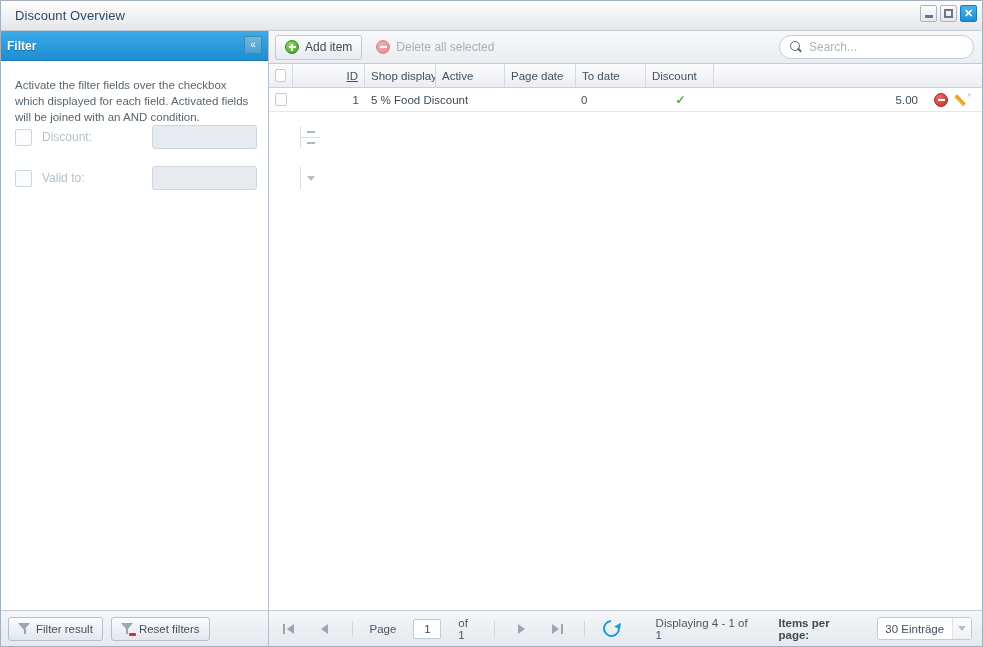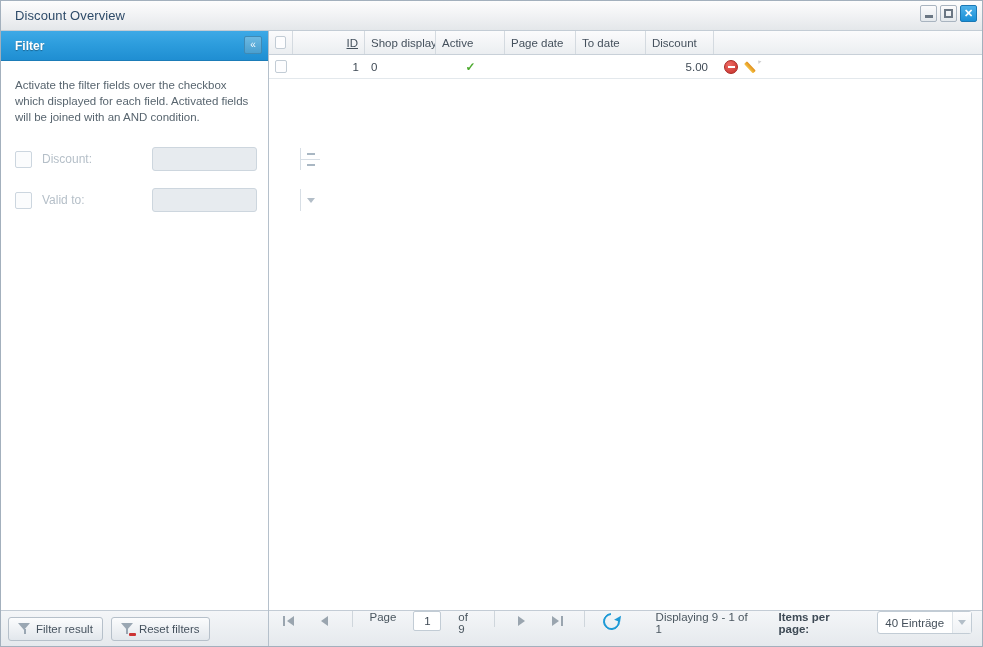--- a/index.html
+++ b/index.html
@@ -69,21 +69,21 @@
     display: flex; flex-direction: column;
     background: #ffffff;
     border-right: 1px solid #b5c0cb;
   }
   .filter-header {
     height: 30px; flex: 0 0 30px;
     background: linear-gradient(to bottom, #3ea9e6 0%, #2d9ddd 45%, #1f8ed2 100%);
     border-bottom: 1px solid #1b7cb8;
     display: flex; align-items: center;
     position: relative;
-    padding-left: 14px;
+    padding-left: 6px;
   }
   .filter-header-title {
     color: #ffffff; font-weight: bold; font-size: 12px;
     text-shadow: 0 1px 1px rgba(0,0,0,.35);
   }
   .collapse-btn {
     position: absolute; right: 6px; top: 5px;
     width: 18px; height: 18px;
     background: linear-gradient(to bottom, #6cb9e2, #4a9fcf);
     border: 1px solid #3f8ab5;
@@ -94,21 +94,20 @@
     line-height: 1;
   }
   .filter-body {
     flex: 1 1 auto; padding: 16px 14px 0 14px;
     min-height: 0;
   }
   .filter-desc {
     color: #58656f;
     font-size: 11.5px;
     line-height: 16px;
-    margin-bottom: 22px;
   }
   .filter-row {
     display: flex; align-items: center;
     margin-bottom: 17px;
   }
   .fchk {
     width: 17px; height: 17px;
     border: 1px solid #ccd6df;
     background: #fbfcfd;
     border-radius: 2px;
@@ -336,21 +335,21 @@
     border-right: 2px solid transparent;
     border-bottom: 3px solid #cfcfcf;
     transform: rotate(-43deg);
   }
 
   
   .grid-footer {
     height: 36px; flex: 0 0 36px;
     background: linear-gradient(to bottom, #f4f6f8, #e5e9ed);
     border-top: 1px solid #c3ccd5;
-    display: flex; align-items: flex-start;
+    display: flex; align-items: center;
     padding: 0 10px;
     gap: 17px;
     font-size: 11.5px; color: #4a565f;
   }
   .pg-btn {
     width: 20px; height: 20px;
     display: flex; align-items: center; justify-content: center;
     cursor: pointer;
   }
   .tri-l { width:0;height:0;border-top:5px solid transparent;border-bottom:5px solid transparent;border-right:7px solid #9aa5af; }
@@ -466,20 +465,34 @@
           <span class="funnel">
               <span class="minus"></span>
             </span>
           <span>Reset filters</span>
         </div>
       </div>
     </div>
 
     <div class="main">
 
+      <div class="toolbar">
+        <div class="tb-btn">
+          <span class="ic-plus"></span>
+          <span>Add item</span>
+        </div>
+        <div class="tb-btn disabled">
+          <span class="ic-minus"></span>
+          <span>Delete all selected</span>
+        </div>
+        <div class="search-box">
+          <span class="si"></span>
+          <input type="text" placeholder="Search..." style="">
+        </div>
+      </div>
 
       <div class="grid">
         <div class="grid-head">
           <div class="hc ctr" style="width:24px;flex:0 0 24px;justify-content:center;">
             <span class="cbox"></span>
           </div>
           <div class="hc num" style="width:72px;flex:0 0 72px;">ID</div>
           <div class="hc" style="width:71px;flex:0 0 71px;">Shop displayed</div>
           <div class="hc" style="width:69px;flex:0 0 69px;">Active</div>
           <div class="hc" style="width:71px;flex:0 0 71px;">Page date</div>
@@ -487,20 +500,21 @@
           <div class="hc" style="width:68px;flex:0 0 68px;">Discount</div>
           <div class="hc" style="flex:1 1 auto;border-right:none;"></div>
         </div>
 
         <div class="grid-rows">
           <div class="grow">
             <div class="cc ctr" style="width:24px;flex:0 0 24px;">
               <span class="cbox"></span>
             </div>
             <div class="cc num" style="width:72px;flex:0 0 72px;">1</div>
+            <div class="cc" style="width:210px;flex:0 0 210px;">5 % Food Discount</div>
             <div class="cc" style="width:71px;flex:0 0 71px;">0</div>
             <div class="cc ctr" style="width:69px;flex:0 0 69px;">
               <span class="check-mark">✓</span>
             </div>
             <div class="cc" style="width:71px;flex:0 0 71px;"></div>
             <div class="cc" style="width:70px;flex:0 0 70px;"></div>
             <div class="cc num" style="width:68px;flex:0 0 68px;">5.00</div>
             <div class="cc" style="flex:1 1 auto;">
               <div class="row-actions">
                 <span class="ic-minus solid"></span>
@@ -515,38 +529,38 @@
         <div class="pg-btn">
           <span class="bar-l"></span>
             <span class="tri-l"></span>
         </div>
         <div class="pg-btn">
           <span class="tri-l"></span>
         </div>
         <div class="pg-sep"></div>
         <span>Page</span>
         <input class="pg-input" type="text" value="1" style="">
-        <span>of 9</span>
+        <span>of 1</span>
         <div class="pg-sep"></div>
         <div class="pg-btn">
           <span class="tri-r"></span>
         </div>
         <div class="pg-btn">
           <span class="tri-r"></span>
             <span class="bar-r"></span>
         </div>
         <div class="pg-sep"></div>
         <div class="pg-btn">
           <span class="refresh"></span>
         </div>
         <div class="spacer"></div>
-        <span>Displaying 9 - 1 of 1</span>
+        <span>Displaying 4 - 1 of 1</span>
         <span class="ipp-label">Items per page:</span>
         <div class="ipp-select">
-          <span>40 Einträge</span>
+          <span>30 Einträge</span>
           <span class="trig2">
               <span class="arrow-dn"></span>
             </span>
         </div>
       </div>
 
     </div>
   </div>
 </div>
 

